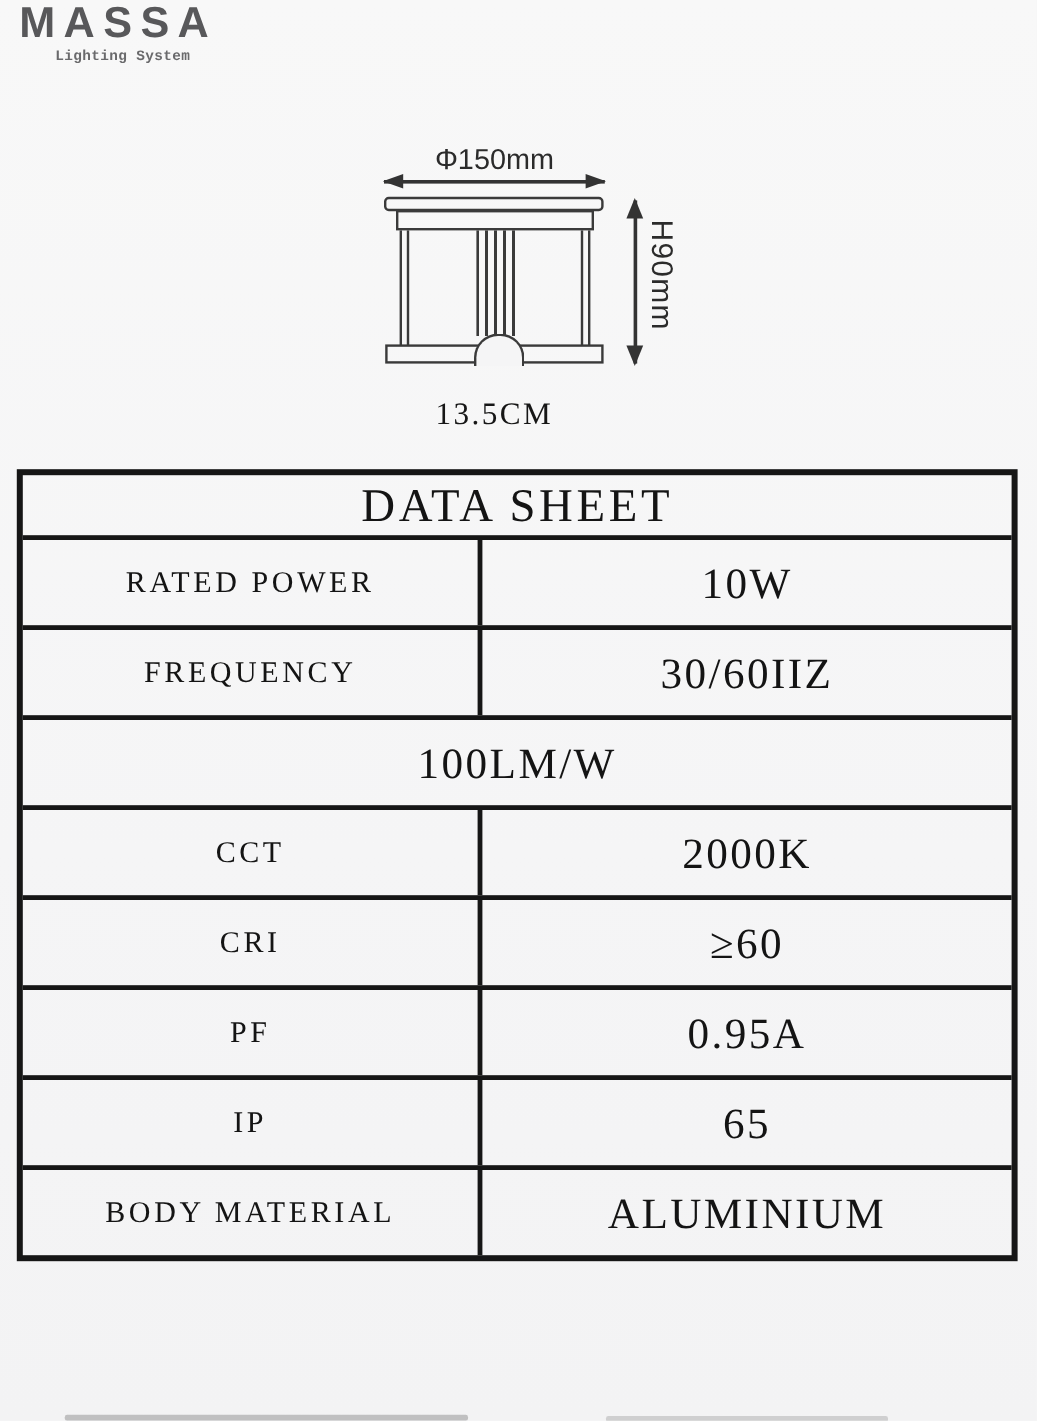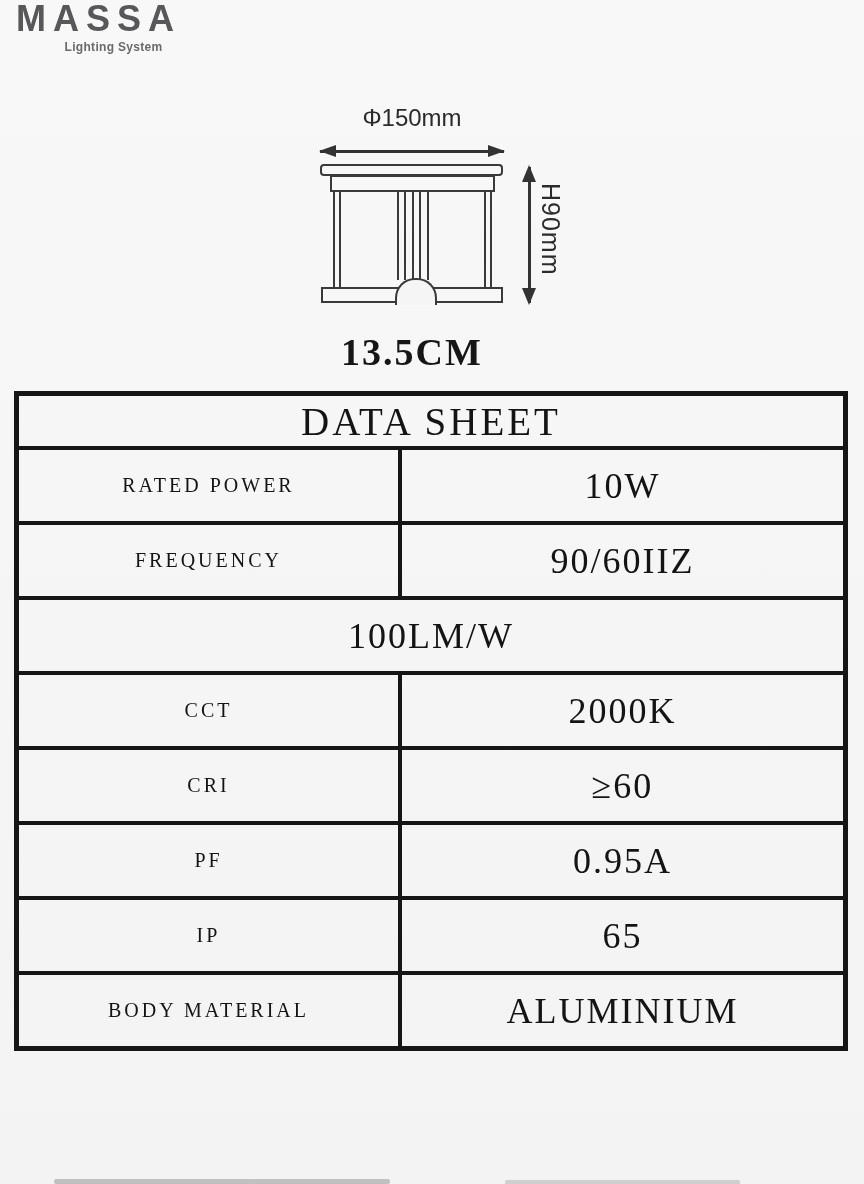--- a/index.html
+++ b/index.html
@@ -11,26 +11,26 @@
   .page{position:relative;width:864px;height:1184px;
     background:linear-gradient(180deg,#f8f8f8 0%,#f5f5f6 60%,#f3f3f4 100%);}
 
   
   .brand{position:absolute;left:16px;top:1px;}
   .brand-name{
     font-family:"Liberation Sans",sans-serif;font-weight:bold;
     font-size:36px;letter-spacing:7px;color:#58585a;line-height:1.0;
   }
   .brand-tagline{
-    font-family:Liberation Sans, sans-serif;font-weight:bold;
-    font-size:12px;color:#6a6a6c;margin:3px 0 0 30px;letter-spacing:.3px;text-align:center;
+    font-family:Liberation Mono, monospace;font-weight:bold;
+    font-size:12px;color:#6a6a6c;margin:3px 0 0 30px;letter-spacing:.3px;
   }
 
   
-  .dim-width-label{position:absolute;left:312px;top:104px;width:200px;text-align:center;
+  .dim-width-label{position:absolute;left:312px;top:120px;width:200px;text-align:center;
     font-family:"Liberation Sans",sans-serif;font-size:24px;color:#2b2b2b;}
   .harrow{position:absolute;left:320px;top:150px;width:184px;height:3px;background:#333;}
   .ah{position:absolute;width:0;height:0;border-top:6px solid transparent;border-bottom:6px solid transparent;top:-5px;}
   .ah-left{left:-1px;border-right:17px solid #333;}
   .ah-right{right:-1px;border-left:17px solid #333;}
 
   .flange{position:absolute;left:320px;top:164px;width:179px;height:8px;
     border:2.5px solid #3a3a3a;border-radius:4px;}
   .band{position:absolute;left:330px;top:175px;width:161px;height:13px;
     border:2px solid #3a3a3a;}
@@ -48,32 +48,32 @@
 
   .varrow{position:absolute;left:528px;top:167px;width:3px;height:136px;background:#333;}
   .vah{position:absolute;left:-6px;width:0;height:0;border-left:7.5px solid transparent;border-right:7.5px solid transparent;}
   .vah-up{top:-2px;border-bottom:17px solid #333;}
   .vah-down{bottom:-2px;border-top:17px solid #333;}
   .dim-height-label{position:absolute;left:536px;top:183px;
     writing-mode:vertical-rl;font-family:"Liberation Sans",sans-serif;
     font-size:25px;color:#2b2b2b;letter-spacing:1px;}
 
   .dim-size-label{position:absolute;left:312px;top:330px;width:200px;text-align:center;
-    font-size:38px;letter-spacing:2px;color:#161616;font-weight:bold;}
+    font-size:26px;letter-spacing:2px;color:#161616;}
 
   
   .datasheet{position:absolute;left:14px;top:391px;width:834px;
     border:5px solid #161616;box-sizing:border-box;}
   .tbl-header{height:50px;border-bottom:4px solid #161616;
     display:flex;align-items:center;justify-content:center;
     font-size:39px;letter-spacing:3px;color:#141414;}
   .tbl-row{display:flex;height:71px;border-bottom:4px solid #161616;}
   .tbl-row:last-child{border-bottom:none;}
   .cell{display:flex;align-items:center;justify-content:center;color:#141414;}
-  .cell.label{width:379px;border-right:4px solid #161616;font-size:20px;letter-spacing:3px;}
+  .cell.label{width:379px;border-right:4px solid #161616;font-size:25px;letter-spacing:3px;}
   .cell.value{flex:1;font-size:36px;letter-spacing:2px;}
 
   
   .bottom-smudge{position:absolute;height:5px;background:#8d8d8d;opacity:.5;border-radius:2px;}
   .smudge-left{left:54px;top:1179px;width:336px;}
   .smudge-right{left:505px;top:1180px;width:235px;opacity:.35;}
 </style>
 </head>
 <body>
 
@@ -111,21 +111,21 @@
 
   <section class="datasheet">
     <div class="tbl-header">DATA SHEET</div>
 
     <div class="tbl-row">
       <div class="cell label">RATED POWER</div>
       <div class="cell value">10W</div>
     </div>
     <div class="tbl-row">
       <div class="cell label">FREQUENCY</div>
-      <div class="cell value">90/60IIZ</div>
+      <div class="cell value">30/60IIZ</div>
     </div>
     <div class="tbl-row">
       <div class="cell value">100LM/W</div>
     </div>
     <div class="tbl-row">
       <div class="cell label">CCT</div>
       <div class="cell value">2000K</div>
     </div>
     <div class="tbl-row">
       <div class="cell label">CRI</div>

